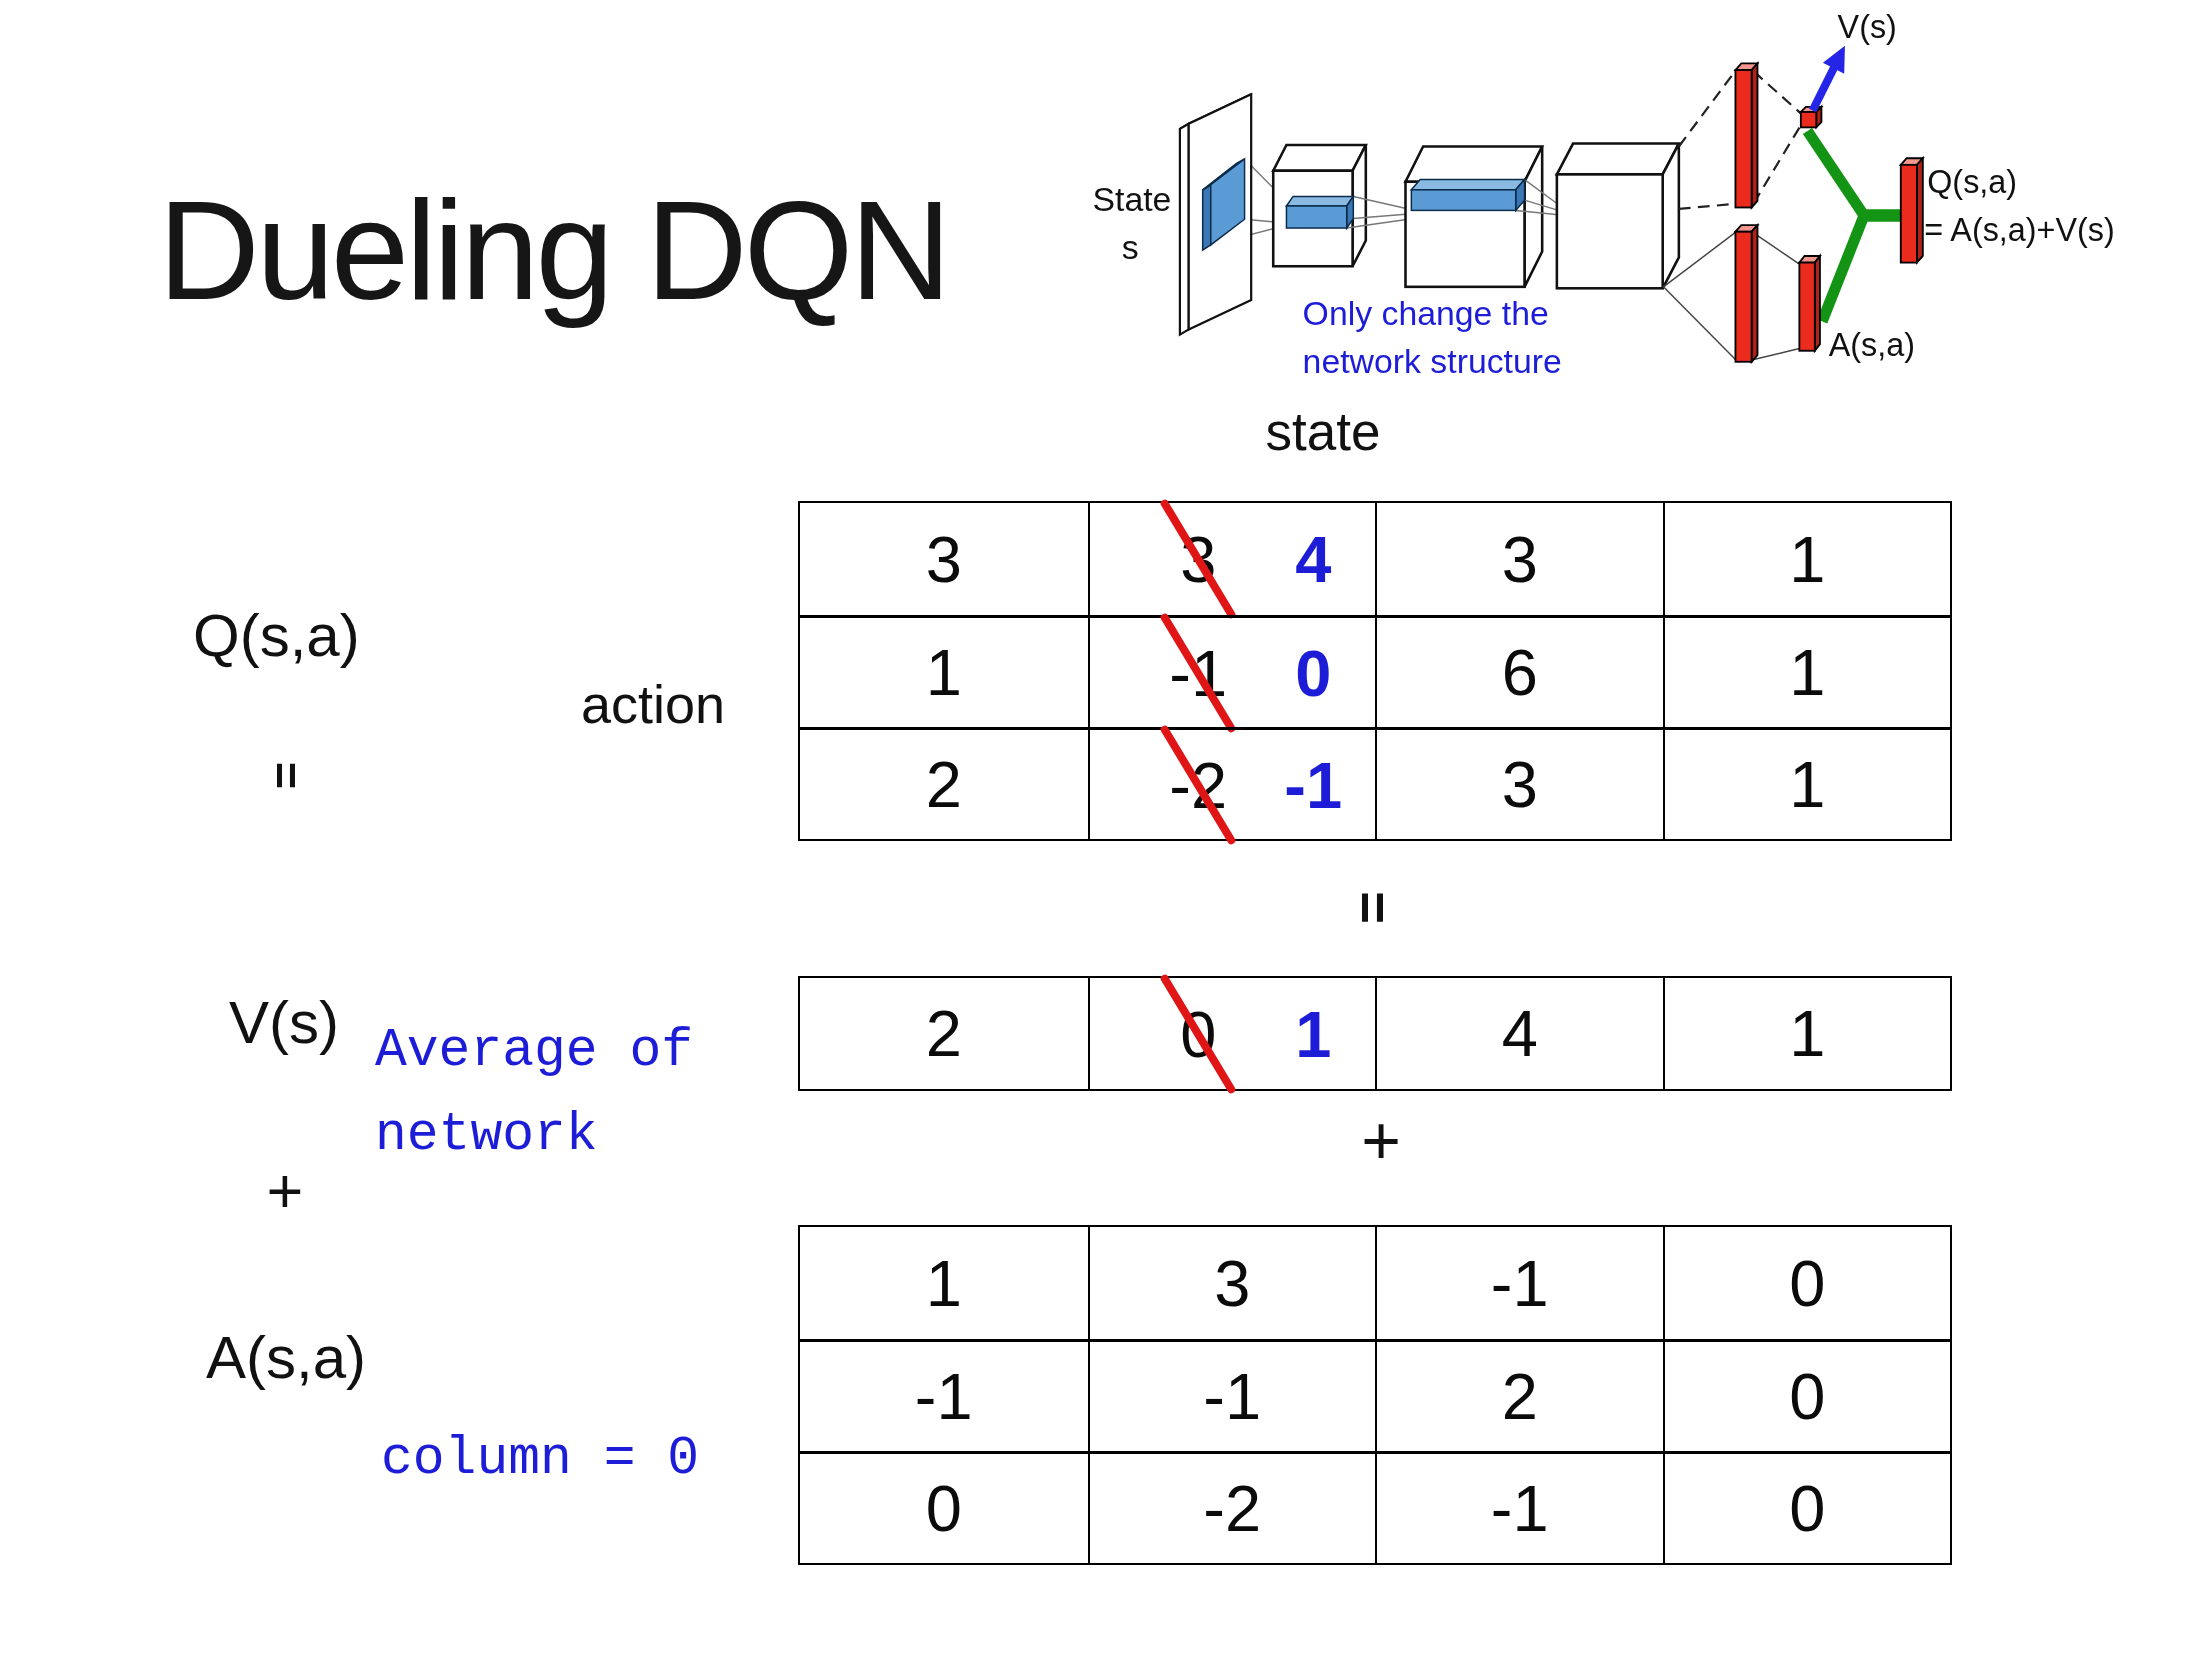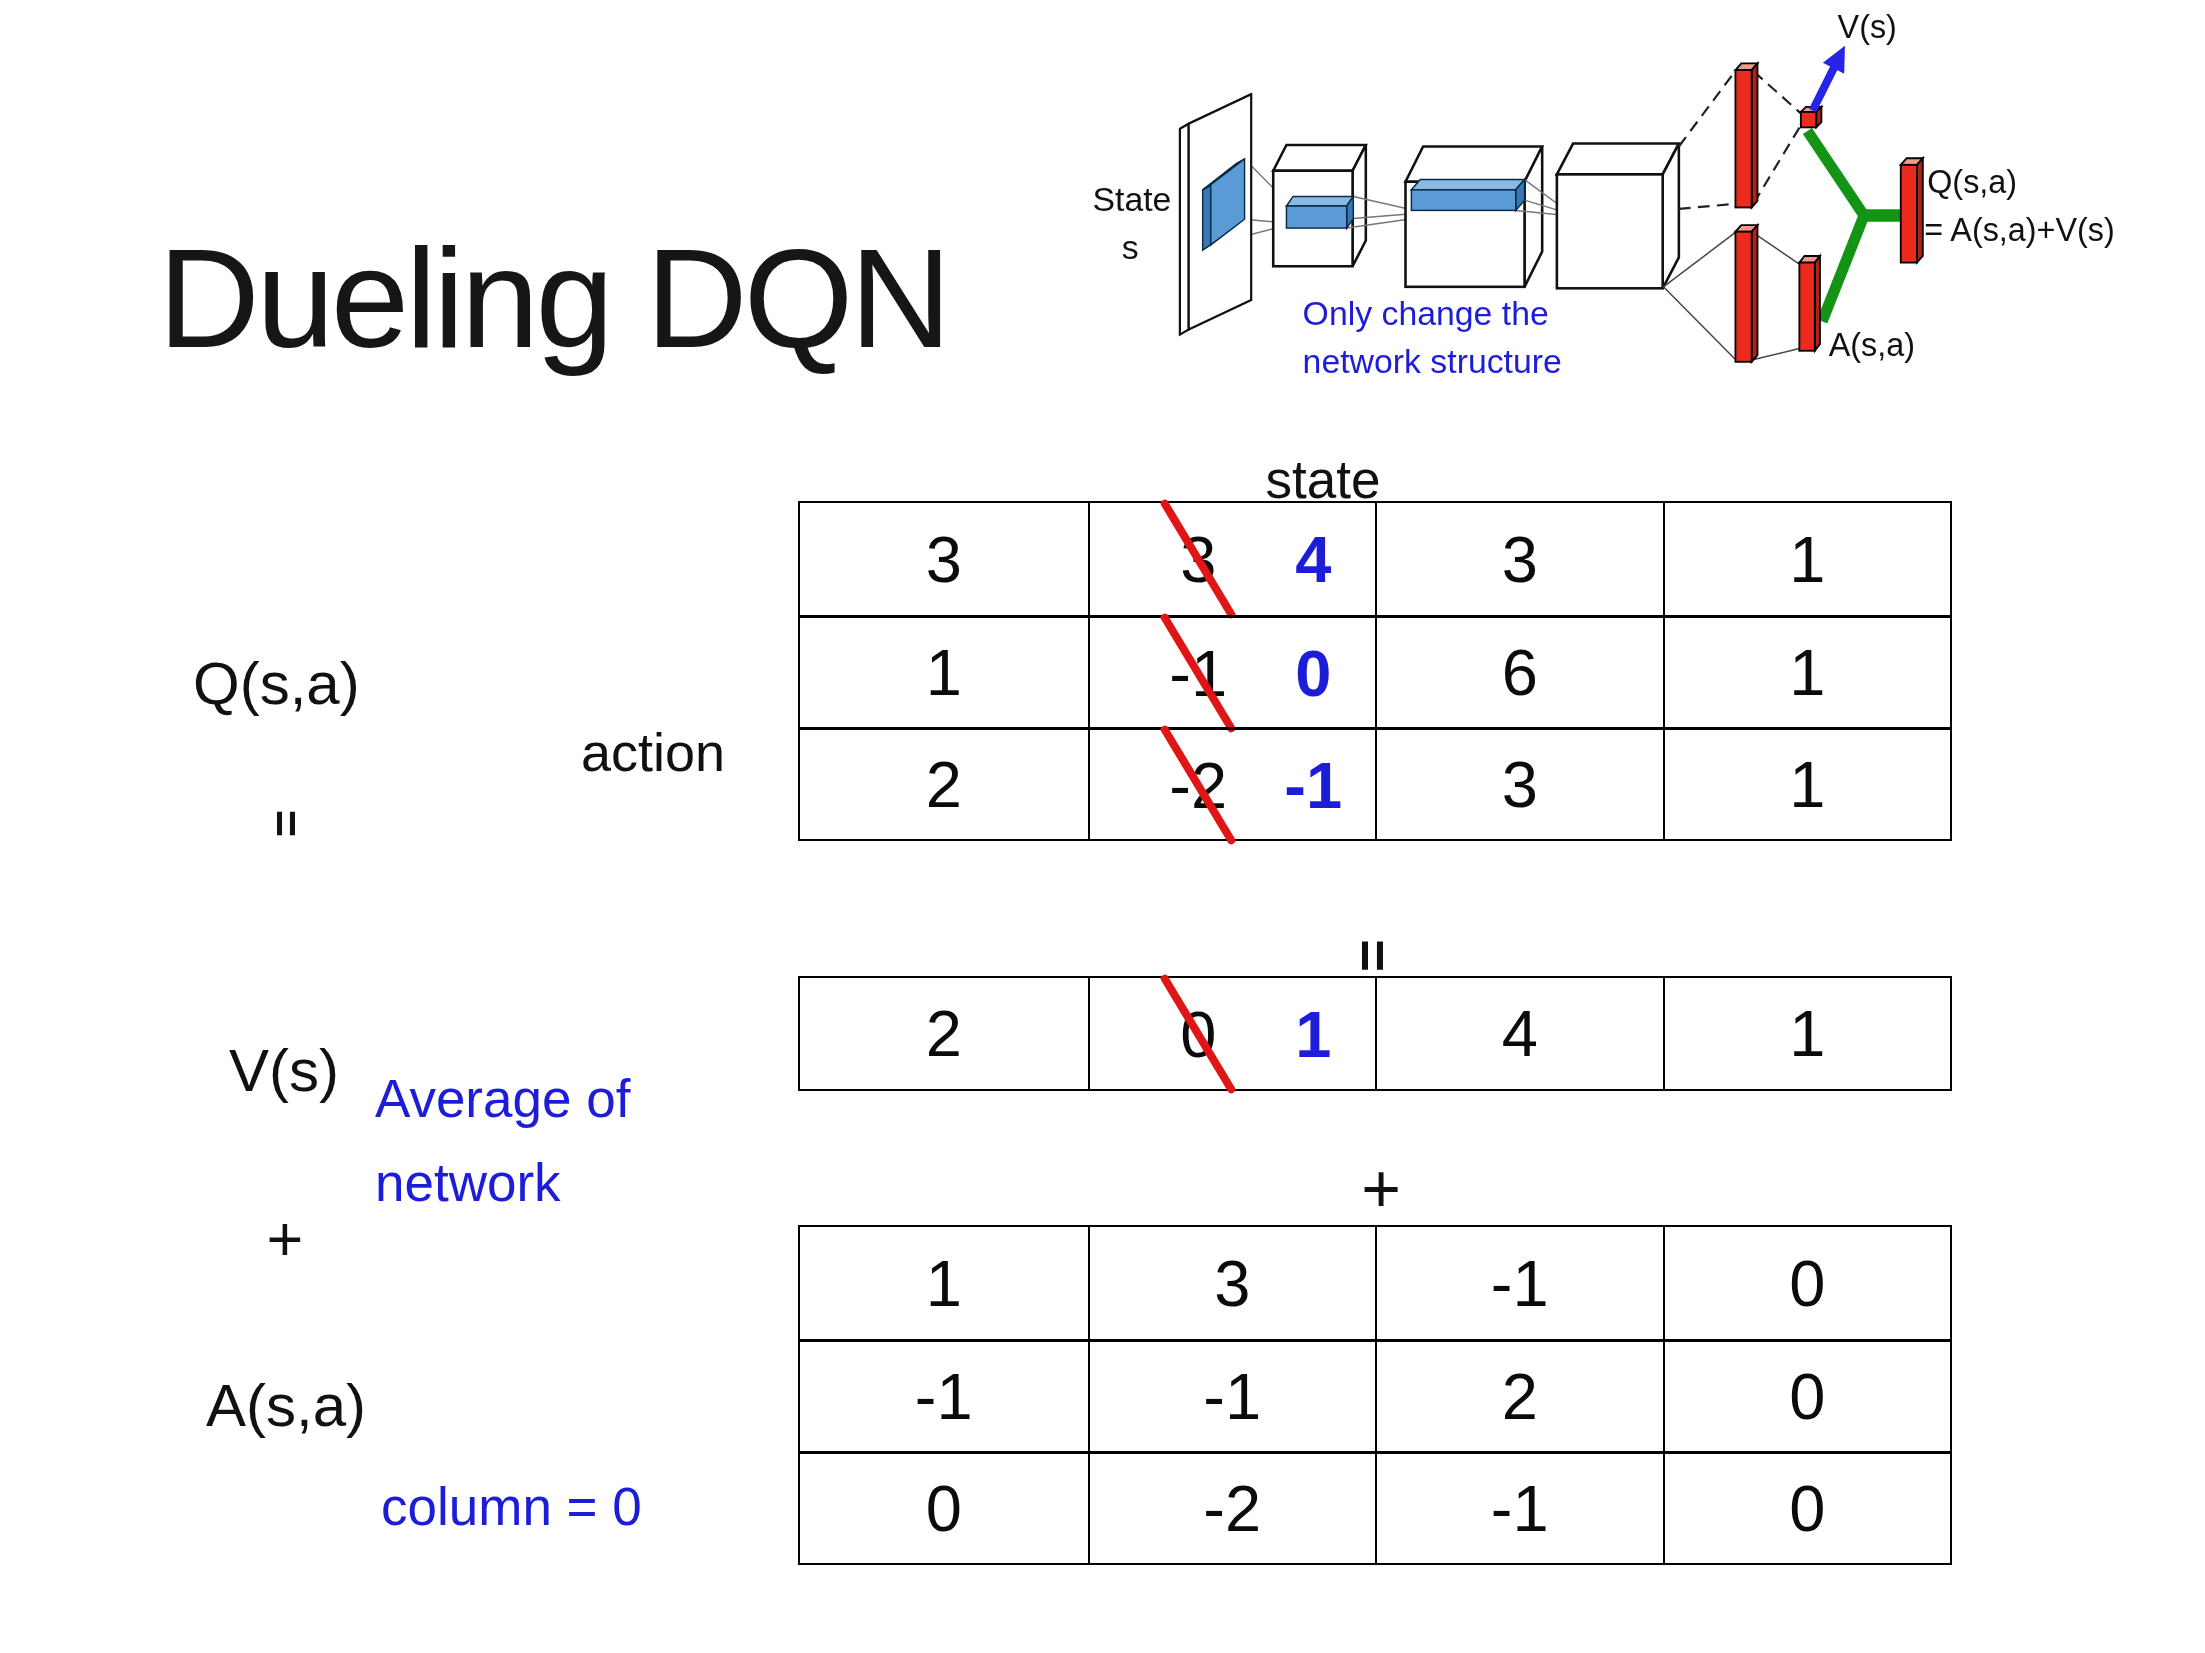--- a/index.html
+++ b/index.html
@@ -16,21 +16,21 @@
   }
   *{margin:0;padding:0;box-sizing:content-box;}
   html,body{background:#ffffff;}
   body{
     position:relative;
     width:2205px;height:1654px;
     font-family:"Liberation Sans","DejaVu Sans",sans-serif;
     color:var(--ink);
     overflow:hidden;
   }
-  .abs{position:absolute;margin-top:48px;}
+  .abs{position:absolute;}
   .slide-title{
     left:158px;top:176px;
     font-size:141px;line-height:1.05;letter-spacing:-3.7px;
     color:#161616;white-space:nowrap;
   }
   
   .tbl{
     position:absolute;
     display:grid;
     grid-template-columns:repeat(4,1fr);
@@ -74,21 +74,21 @@
   .v-label{left:229px;top:988px;font-size:60px;}
   .a-label{left:206px;top:1323px;font-size:60px;}
   .op-wrap{display:flex;align-items:center;justify-content:center;width:74px;height:74px;}
   .eq-left{left:250px;top:738px;}
   .eq-left .rot{font-size:47px;}
   .eq-mid{left:1336px;top:870px;}
   .eq-mid .rot{font-size:56px;}
   .rot{display:inline-block;transform:rotate(90deg);font-weight:600;}
   .plus-left{left:248px;top:1154px;font-size:63px;}
   .plus-mid{left:1344px;top:1103px;font-size:68px;}
-  .blue-note{color:var(--blue);font-size:53px;line-height:84px;white-space:nowrap;}
+  .blue-note{color:var(--blue);font-size:53px;line-height:84px;white-space:nowrap;font-family:Liberation Mono, monospace;}
   .avg-note{left:375px;top:1009px;}
   .sum-note{left:381px;top:1417px;}
   .blue-note span{display:block;}
   
   #net{position:absolute;left:1066px;top:0;width:1139px;height:412px;}
   #net text{font-family:"Liberation Sans","DejaVu Sans",sans-serif;fill:#111;}
   #net .note{fill:var(--blue);}
 </style>
 </head>
 <body>

